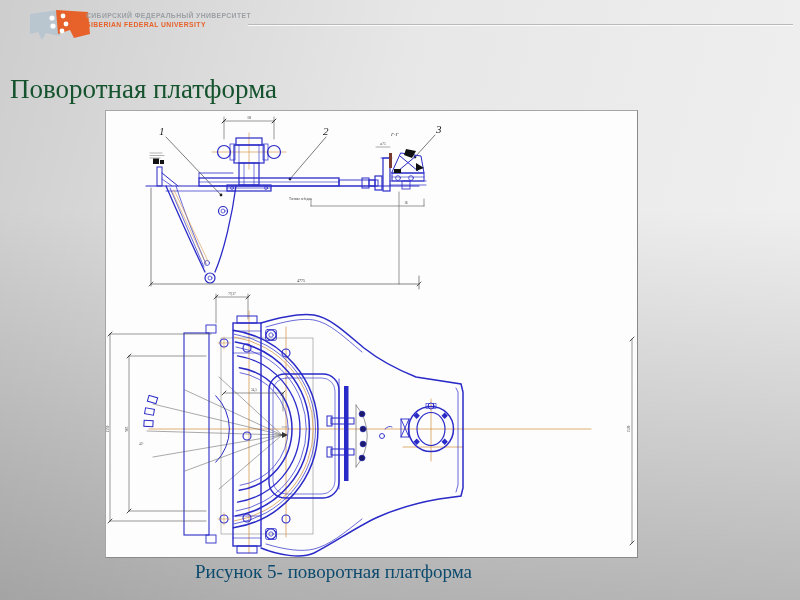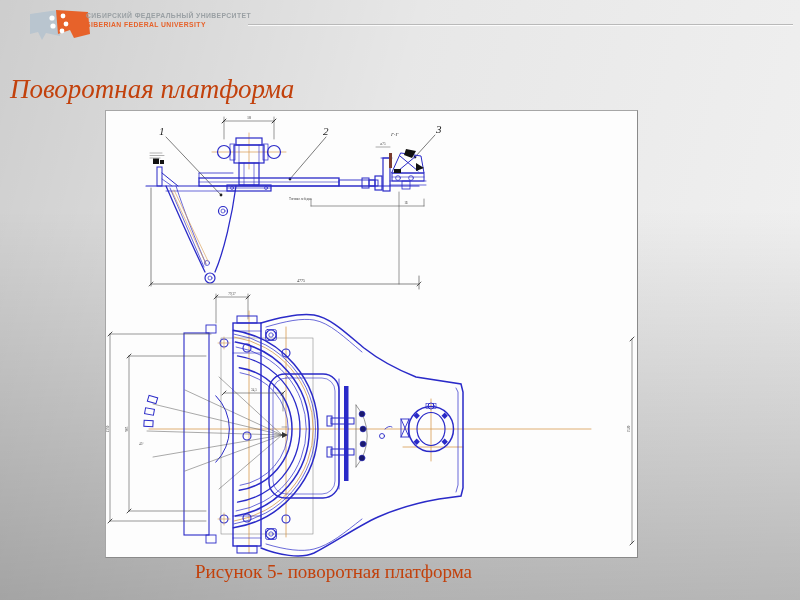--- a/index.html
+++ b/index.html
@@ -11,30 +11,30 @@
       linear-gradient(105deg, rgba(0,0,0,0.13) 0%, rgba(0,0,0,0.02) 45%, rgba(255,255,255,0.25) 100%),
       #ececec;
   }
   .hdr{position:absolute;left:0;top:0;width:800px;height:50px;}
   .hdr-rule{position:absolute;left:248px;top:24px;right:7px;height:1px;background:#b9b9b9;box-shadow:0 1px 0 rgba(255,255,255,0.85);}
   .logo{position:absolute;left:26px;top:6px;width:68px;height:36px;}
   .uni{position:absolute;left:86px;top:11px;line-height:9px;letter-spacing:0.4px;font-size:6.8px;font-weight:bold;}
   .uni .ru{color:#9aa0a4;}
   .uni .en{color:#e7622a;}
   .title{
-    position:absolute;left:10px;top:74px;color:#c2410c;
-    font-family:"Liberation Serif",serif;font-size:27px;font-weight:normal;font-style:italic;
+    position:absolute;left:10px;top:74px;color:#14532d;
+    font-family:"Liberation Serif",serif;font-size:27px;font-weight:normal;
   }
   .figbox{
     position:absolute;left:105px;top:110px;width:533px;height:448px;
     background:#fdfdfd;border:1px solid #a6a6a6;border-right-color:#8a8a8a;border-bottom-color:#8a8a8a;
     box-sizing:border-box;
   }
   .caption{
-    position:absolute;left:195px;top:561px;color:#c2410c;
+    position:absolute;left:195px;top:561px;color:#0c4a6e;
     font-family:"Liberation Serif",serif;font-size:19px;
   }
   svg text{font-family:"Liberation Serif",serif;}
   .callout{font-style:italic;font-size:11px;fill:#1c1c1c;}
   .seclab{font-style:italic;font-size:5px;fill:#333;}
   .dimtxt{font-size:4px;fill:#333;}
   .tinytxt{font-size:3.3px;fill:#444;}
 </style>
 </head>
 <body>

